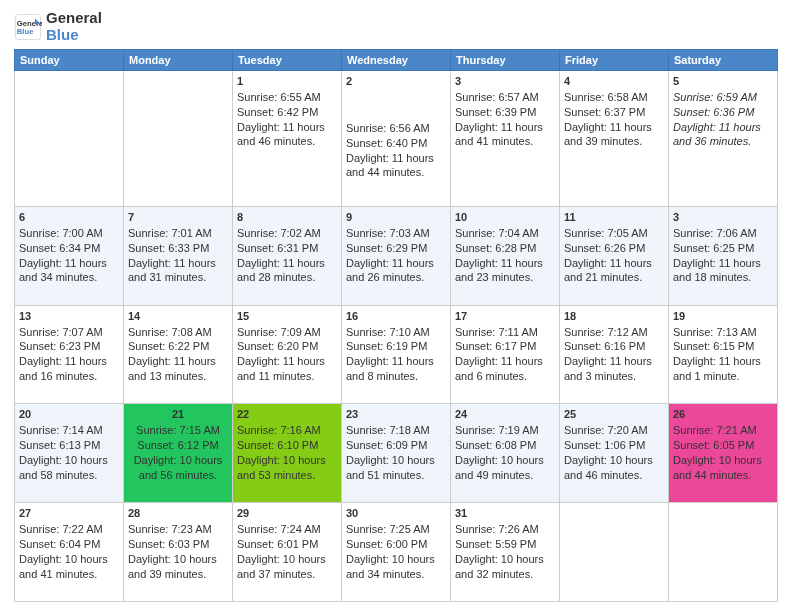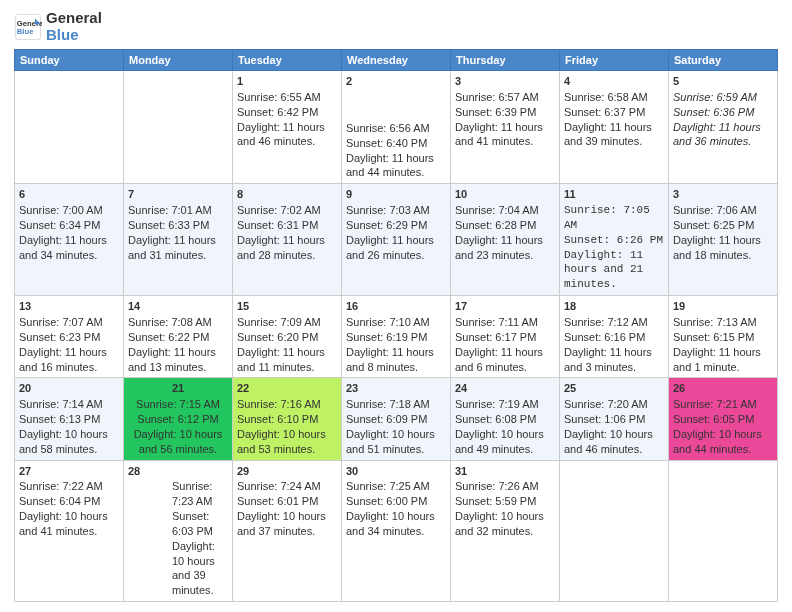--- a/index.html
+++ b/index.html
@@ -192,21 +192,21 @@
 Daylight: 11 hours and 26 minutes.</div>
           </td>
           <td style="background: rgb(240, 245, 251);">
             <span class="day-num">10</span>
             <div class="day-info" style="white-space: pre-line;">Sunrise: 7:04 AM
 Sunset: 6:28 PM
 Daylight: 11 hours and 23 minutes.</div>
           </td>
           <td style="background: rgb(240, 245, 251);">
             <span class="day-num">11</span>
-            <div class="day-info" style="white-space: pre-line; font-family: Liberation Mono, monospace;">Sunrise: 7:05 AM
+            <div class="day-info" style="white-space: pre-line;">Sunrise: 7:05 AM
 Sunset: 6:26 PM
 Daylight: 11 hours and 21 minutes.</div>
           </td>
           <td style="background: rgb(240, 245, 251);">
             <span class="day-num">3</span>
             <div class="day-info" style="white-space: pre-line;">Sunrise: 7:06 AM
 Sunset: 6:25 PM
 Daylight: 11 hours and 18 minutes.</div>
           </td>
         </tr>
@@ -260,21 +260,21 @@
             <div class="day-info" style="white-space: pre-line;">Sunrise: 7:14 AM
 Sunset: 6:13 PM
 Daylight: 10 hours and 58 minutes.</div>
           </td>
           <td style="background: #22c55e; text-align: center;">
             <span class="day-num">21</span>
             <div class="day-info" style="white-space: pre-line;">Sunrise: 7:15 AM
 Sunset: 6:12 PM
 Daylight: 10 hours and 56 minutes.</div>
           </td>
-          <td style="background: #bef264; margin-left: 21px;">
+          <td style="background: #84cc16; margin-left: 21px;">
             <span class="day-num">22</span>
             <div class="day-info" style="white-space: pre-line;">Sunrise: 7:16 AM
 Sunset: 6:10 PM
 Daylight: 10 hours and 53 minutes.</div>
           </td>
           <td style="background: rgb(240, 245, 251);">
             <span class="day-num">23</span>
             <div class="day-info" style="white-space: pre-line;">Sunrise: 7:18 AM
 Sunset: 6:09 PM
 Daylight: 10 hours and 51 minutes.</div>
@@ -300,21 +300,21 @@
         </tr>
         <tr>
           <td>
             <span class="day-num">27</span>
             <div class="day-info" style="white-space: pre-line;">Sunrise: 7:22 AM
 Sunset: 6:04 PM
 Daylight: 10 hours and 41 minutes.</div>
           </td>
           <td>
             <span class="day-num">28</span>
-            <div class="day-info" style="white-space: pre-line; margin-left: 44px;">Sunrise: 7:23 AM
+            <div class="day-info" style="white-space: pre-line;">Sunrise: 7:23 AM
 Sunset: 6:03 PM
 Daylight: 10 hours and 39 minutes.</div>
           </td>
           <td>
             <span class="day-num">29</span>
             <div class="day-info" style="white-space: pre-line;">Sunrise: 7:24 AM
 Sunset: 6:01 PM
 Daylight: 10 hours and 37 minutes.</div>
           </td>
           <td>

